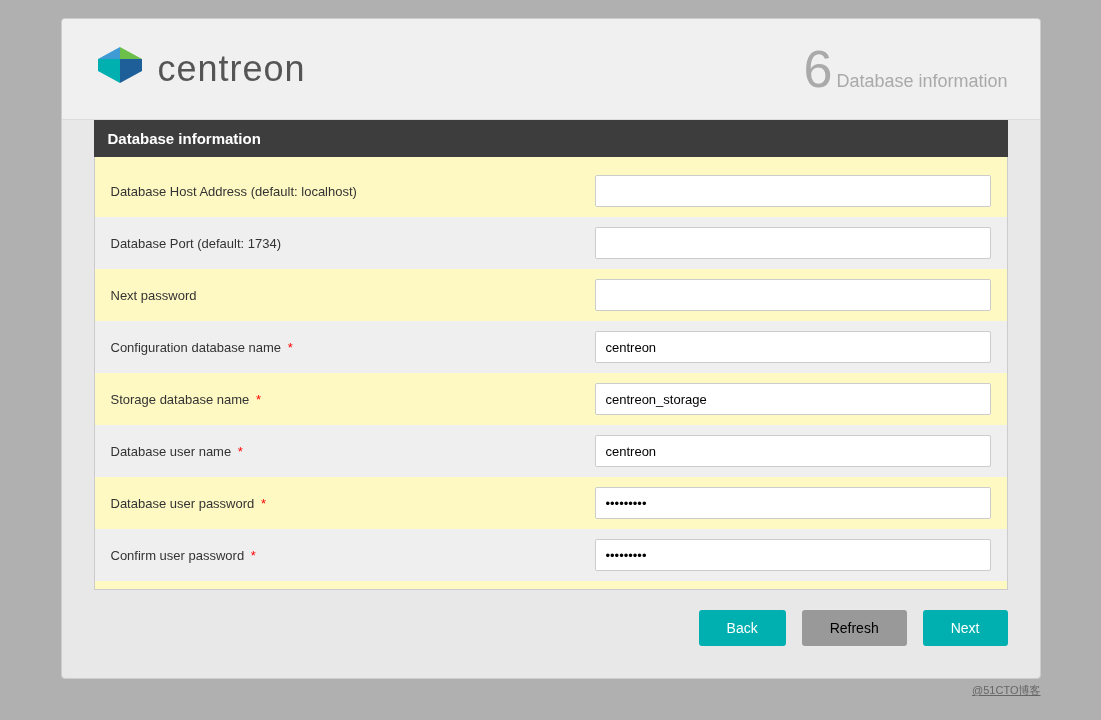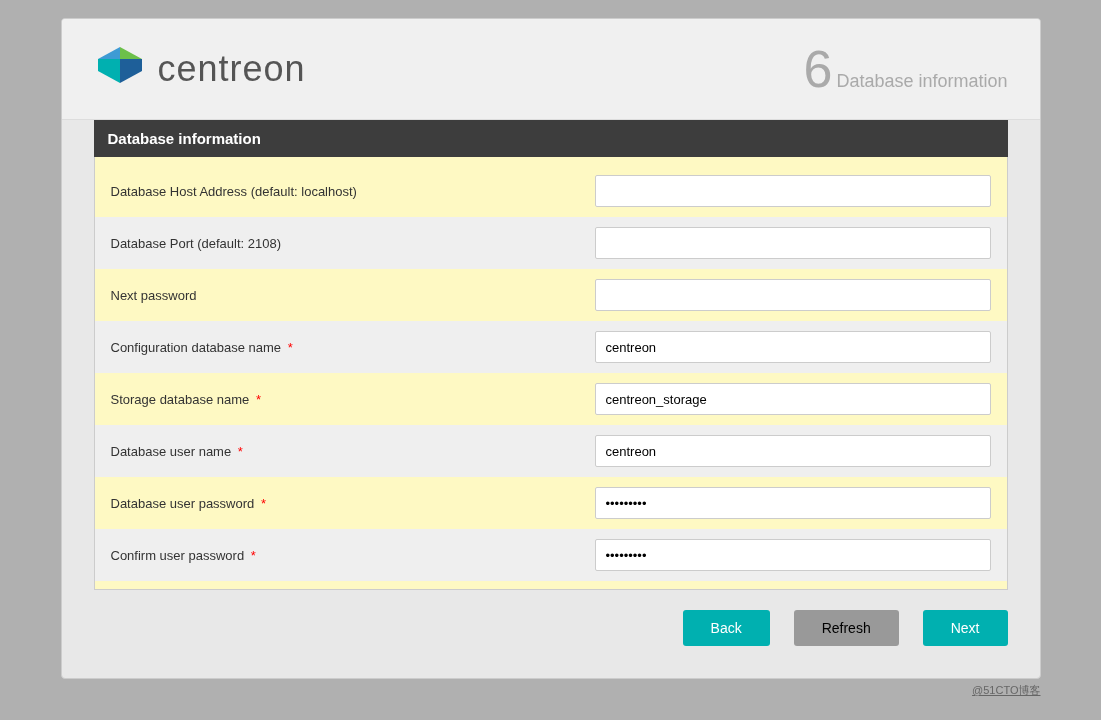--- a/index.html
+++ b/index.html
@@ -105,21 +105,21 @@
       background: #fff;
       font-size: 13px;
       border-radius: 2px;
       outline: none;
       height: 32px;
     }
     
     .button-row {
       display: flex;
       justify-content: flex-end;
-      gap: 24px;
+      gap: 16px;
       padding: 20px 0 0 0;
     }
     .btn {
       padding: 10px 28px;
       border: none;
       border-radius: 3px;
       font-size: 14px;
       cursor: pointer;
       font-weight: normal;
     }
@@ -173,21 +173,21 @@
       <div class="form-body">
 
         <div class="form-row">
           <div class="form-label">Database Host Address (default: localhost)</div>
           <div class="form-input-wrap">
             <input class="form-input" type="text" value="" style="">
           </div>
         </div>
 
         <div class="form-row">
-          <div class="form-label">Database Port (default: 2108)</div>
+          <div class="form-label">Database Port (default: 1734)</div>
           <div class="form-input-wrap">
             <input class="form-input" type="text" value="" style="">
           </div>
         </div>
 
         <div class="form-row">
           <div class="form-label">Next password</div>
           <div class="form-input-wrap">
             <input class="form-input" type="password" value="" style="">
           </div>

